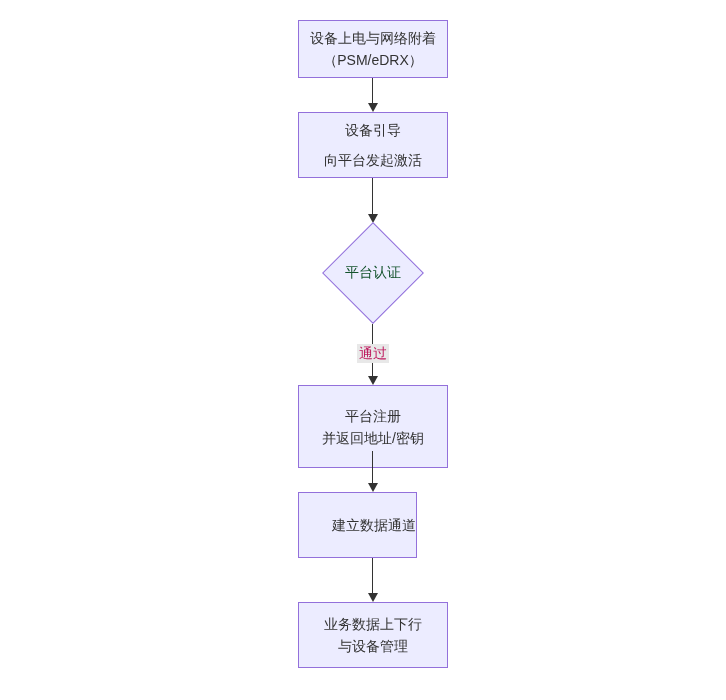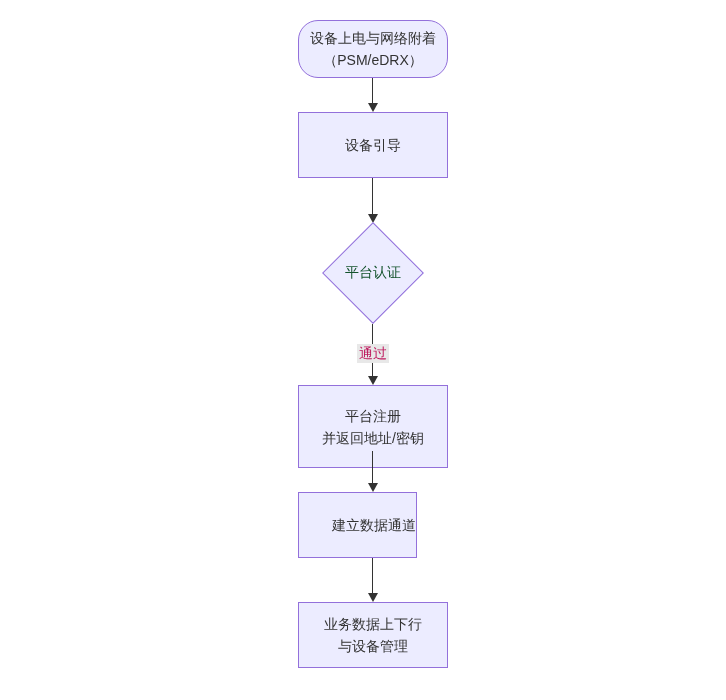--- a/index.html
+++ b/index.html
@@ -74,30 +74,31 @@
     padding: 0 2px;
     white-space: nowrap;
     z-index: 2;
   }
 </style>
 </head>
 <body>
 
 <div id="canvas">
 
-  <div class="node" style="left:298px; top:20px; width:150px; height:58px;border-radius:20px;">
+  <div class="node" style="left:298px; top:20px; width:150px; height:58px;">
     <span>设备上电与网络附着</span>
     <span>（PSM/eDRX）</span>
   </div>
 
   <div class="edge-line" style="left:372px; top:78px; height:26px;"></div>
   <div class="edge-head" style="left:368px; top:103px;"></div>
 
   <div class="node" style="left:298px; top:112px; width:150px; height:66px;gap:8px;">
     <span>设备引导</span>
+    <span>向平台发起激活</span>
   </div>
 
   <div class="edge-line" style="left:372px; top:178px; height:37px;"></div>
   <div class="edge-head" style="left:368px; top:214px;"></div>
 
   <div class="diamond-wrap" style="left:337px; top:237px; width:72px; height:72px;">
     <div class="diamond-shape"></div>
     <div class="diamond-label">平台认证</div>
   </div>
 

